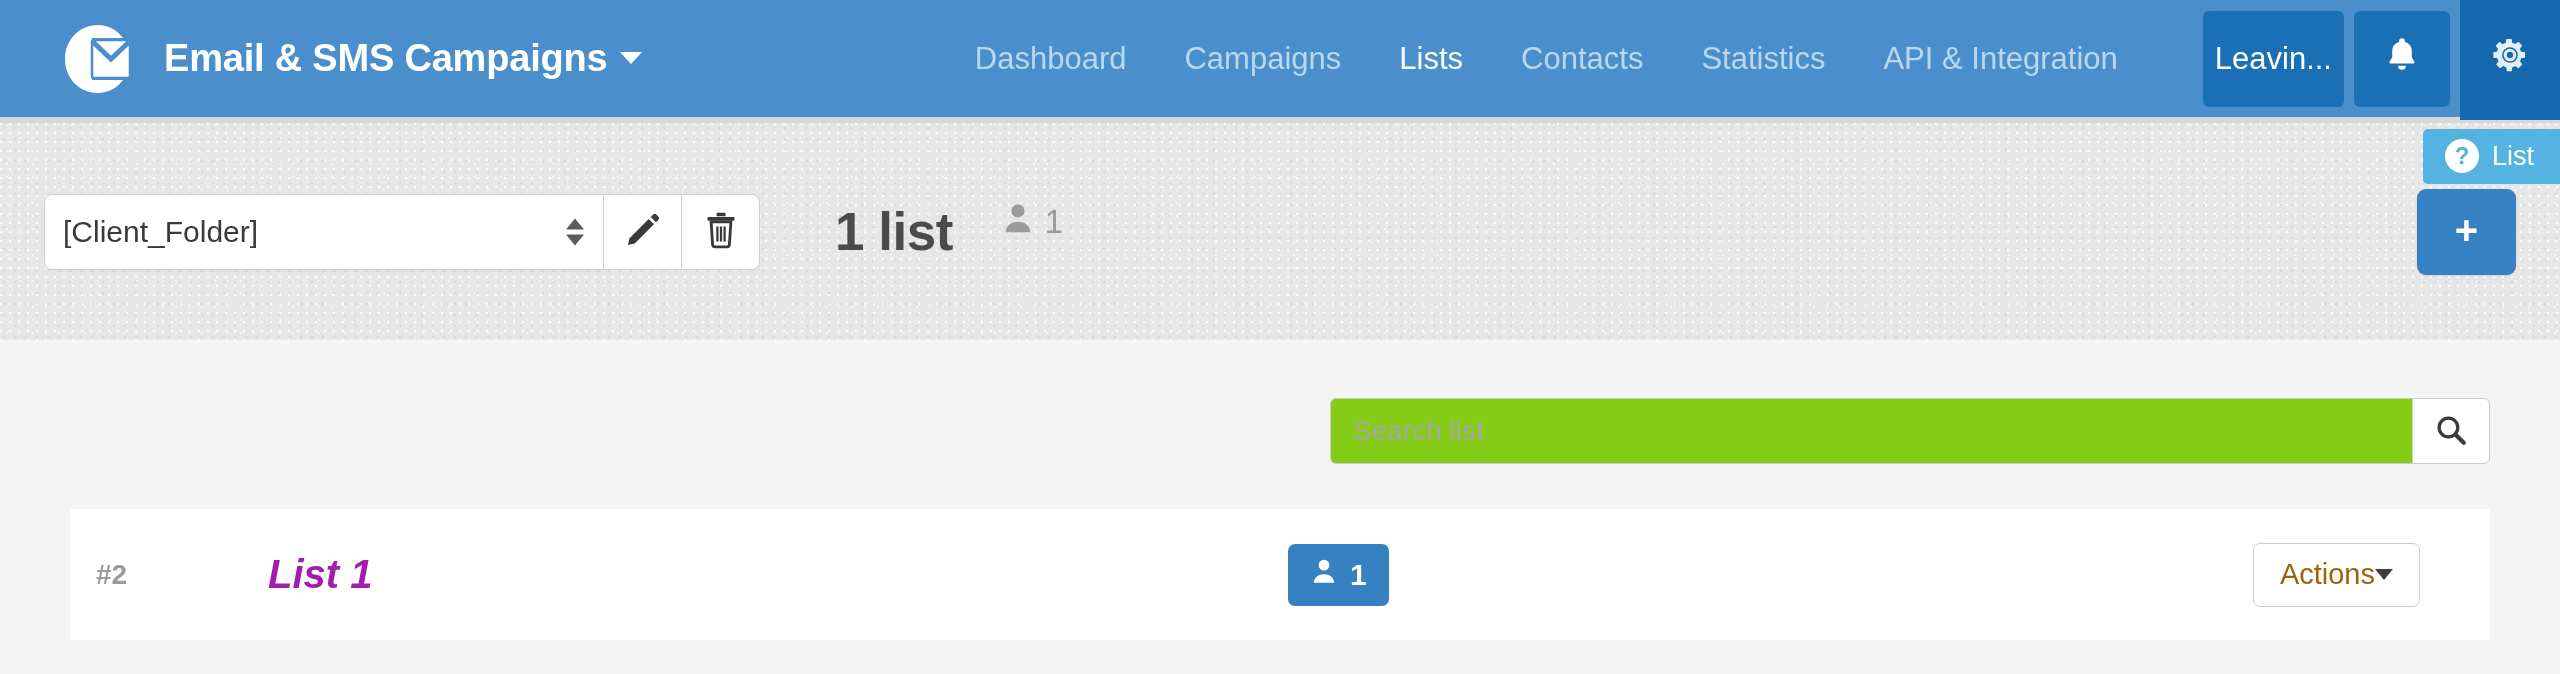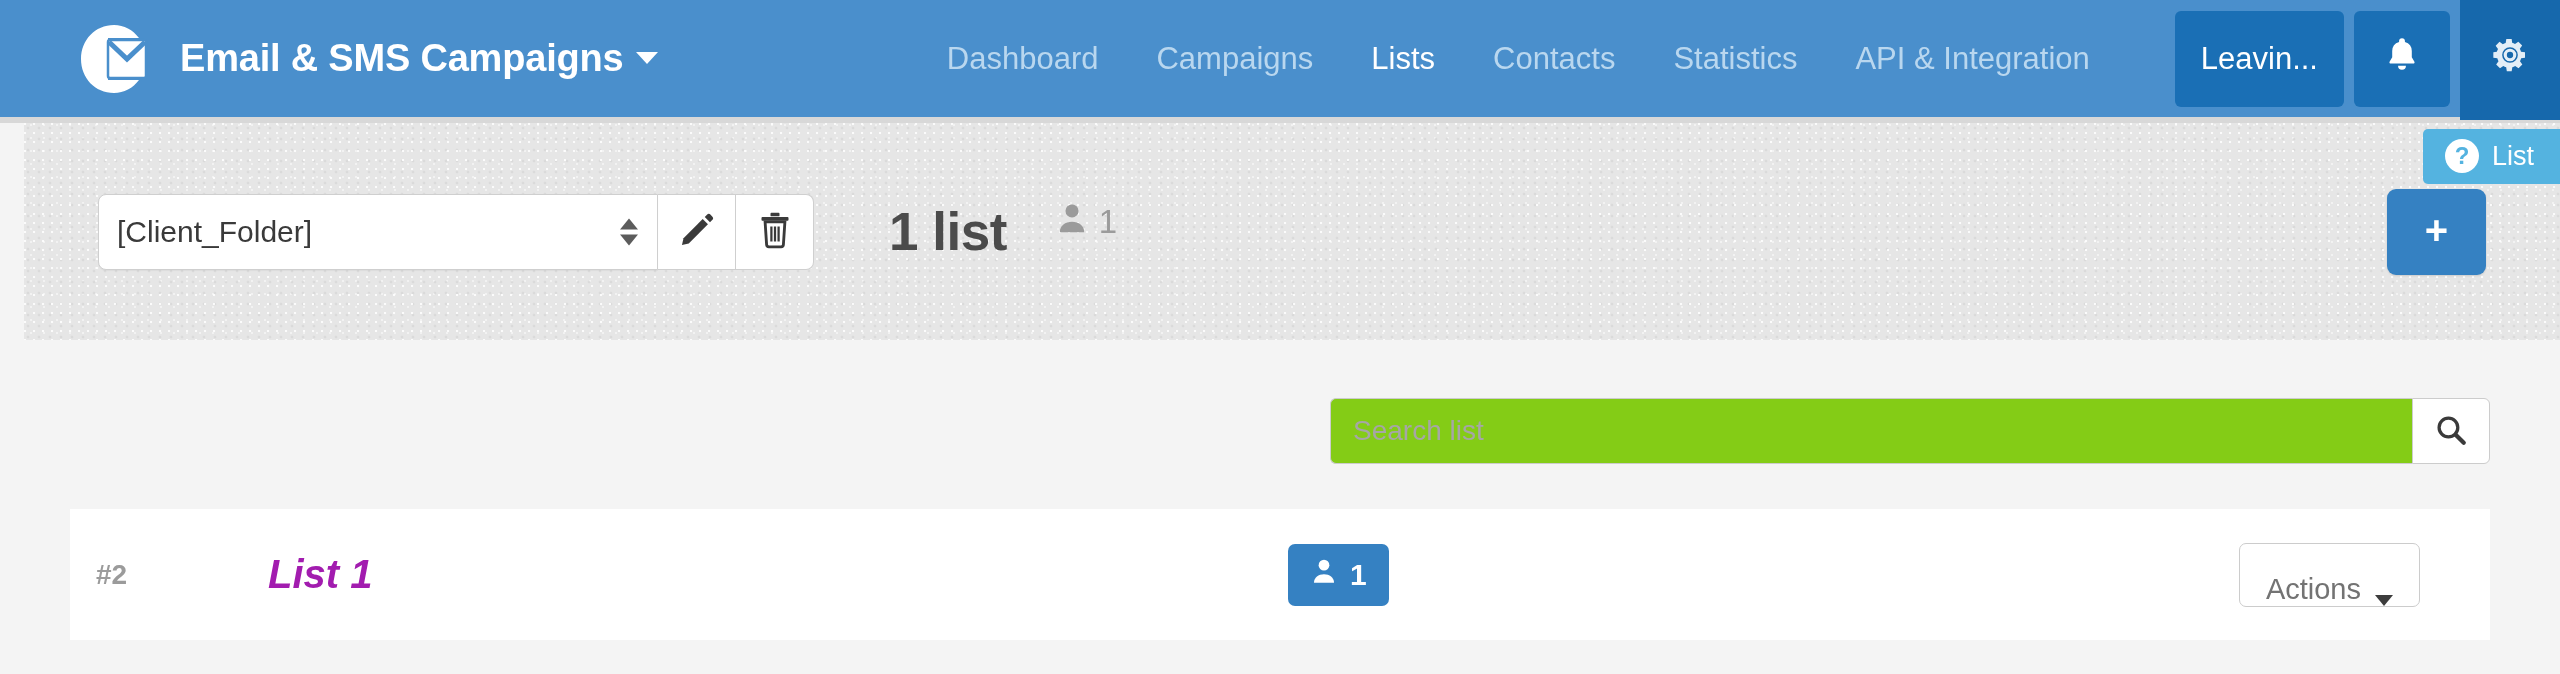--- a/index.html
+++ b/index.html
@@ -20,21 +20,21 @@
     height: 123px;
     background: #4a8fcc;
     display: flex;
     align-items: center;
     border-bottom: 6px solid #d8d8d8;
   }
 
   .brand-area {
     display: flex;
     align-items: center;
-    padding-left: 78px;
+    padding-left: 62px;
     flex: 0 0 auto;
   }
 
   .logo-mark {
     width: 72px;
     height: 72px;
     position: relative;
     flex: 0 0 auto;
   }
   .logo-mark svg { display: block; }
@@ -90,21 +90,21 @@
     font-family: inherit;
     font-size: 31px;
     display: flex;
     align-items: center;
     justify-content: center;
     cursor: pointer;
     height: 96px;
     align-self: center;
     border-radius: 6px;
     margin-right: 10px;
-    padding: 0 26px;
+    padding: 0 12px;
     white-space: nowrap;
   }
   .nav-btn.icon-only { width: 96px; padding: 0; }
   .nav-btn.gear-btn {
     background: #1668ac;
     height: 123px;
     align-self: stretch;
     border-radius: 0;
     margin-right: 0;
     width: 100px;
@@ -144,22 +144,21 @@
     position: relative;
     height: 217px;
     background-color: #e6e6e6;
     background-image:
       radial-gradient(circle at 1px 1px, rgba(255,255,255,0.85) 1px, transparent 1.6px),
       radial-gradient(circle at 4px 5px, rgba(208,208,208,0.55) 1px, transparent 1.7px),
       radial-gradient(circle at 7px 2px, rgba(250,250,250,0.6) 1px, transparent 1.5px);
     background-size: 9px 9px, 11px 11px, 13px 13px;
     display: flex;
     align-items: center;
-    padding: 0 74px;
-    margin-left: 24px;
+    padding: 0 44px;
   }
 
   .folder-group {
     display: flex;
     align-items: stretch;
     flex: 0 0 auto;
   }
   .folder-select {
     width: 560px;
     height: 76px;
@@ -359,24 +358,23 @@
     flex: 0 0 auto;
   }
   .actions-btn {
     background: #ffffff;
     border: 1px solid #cccccc;
     border-radius: 7px;
     height: 64px;
     padding: 0 26px;
     font-family: inherit;
     font-size: 29px;
-    color: #737373;
-    display: flex;
-    align-items: flex-end;
-    gap: 14px;
+    color: #a16207;
+    display: flex;
+    align-items: center;
     cursor: pointer;
     white-space: nowrap;
   }
   .caret-dn {
     width: 0; height: 0;
     border-left: 9px solid transparent;
     border-right: 9px solid transparent;
     border-top: 11px solid #3d3d3d;
   }
 </style>

